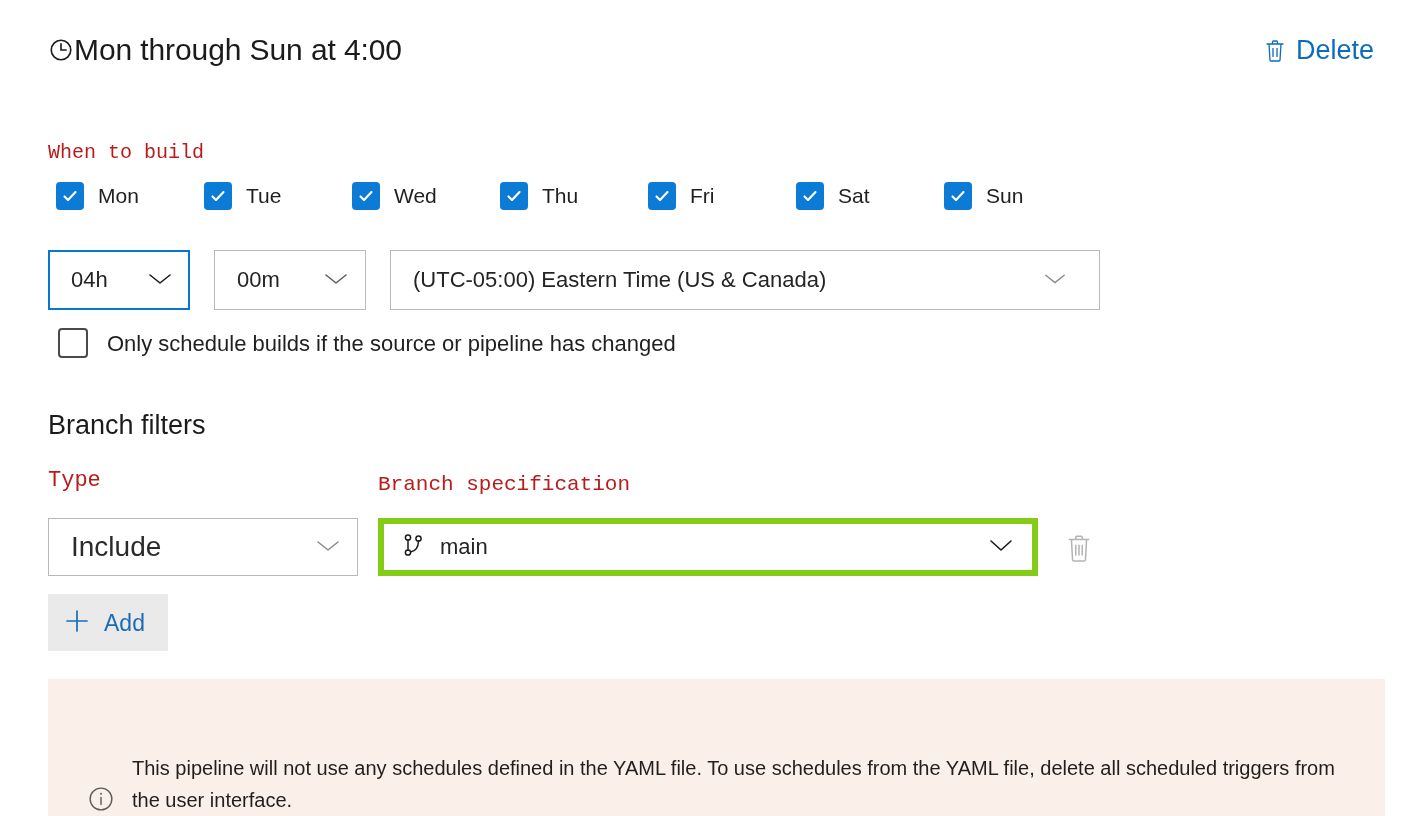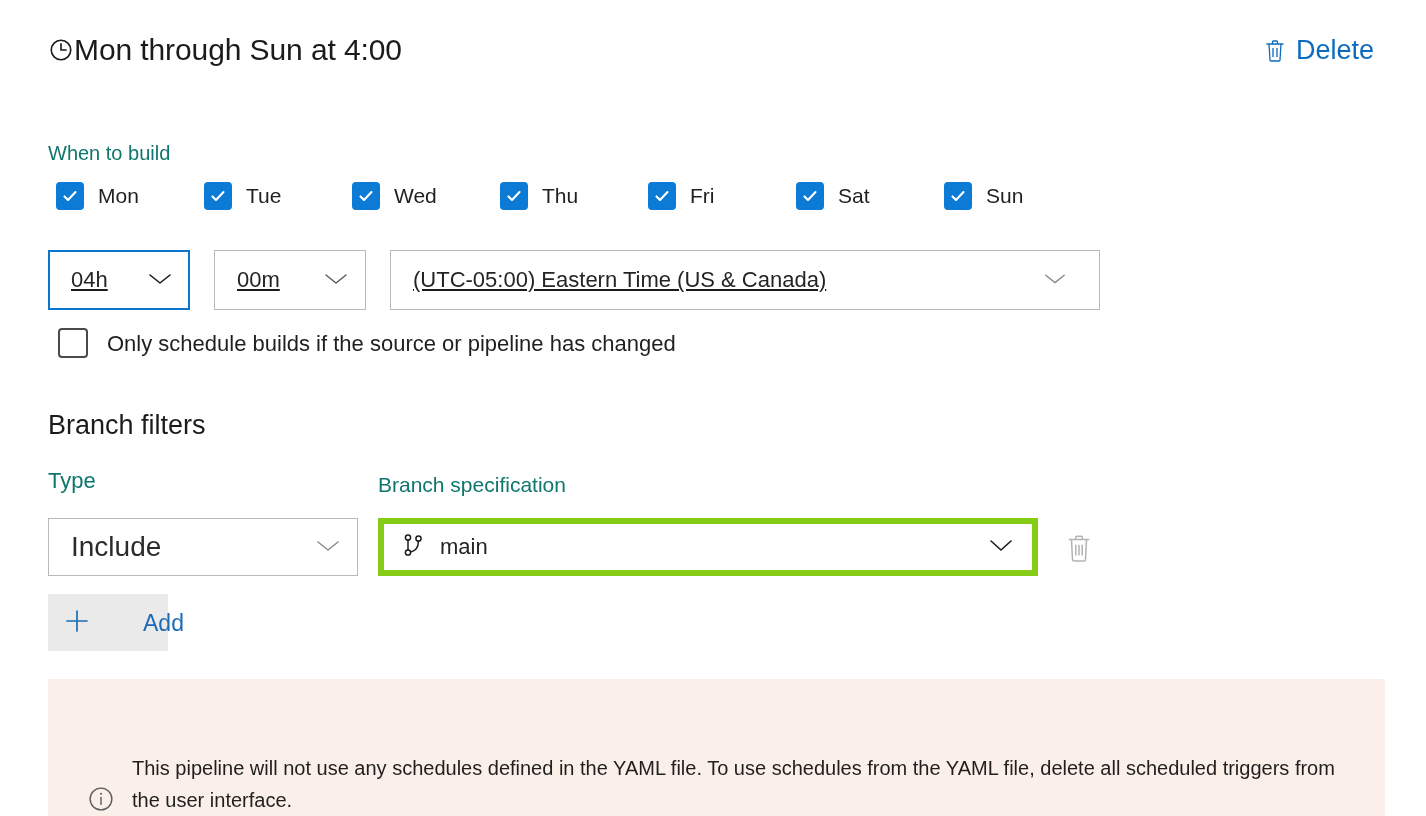--- a/index.html
+++ b/index.html
@@ -27,42 +27,42 @@
   .delete-btn {
     display: flex; align-items: center; gap: 11px;
     color: #0b6cbf; font-size: 27px; line-height: 32px;
     cursor: pointer; background: none; border: none; padding: 2px 4px;
     font-family: inherit;
   }
   .trash-blue { width: 20px; height: 23px; display:block; flex:none; }
 
   
   .section-label {
-    position: absolute; font-size: 20px; color: #0f766e; line-height: 26px;
+    position: absolute; font-size: 20px; color: #b91c1c; line-height: 26px; font-family: Liberation Mono, monospace;
   }
   #when-label { left: 48px; top: 140px; }
 
   .days-row {
     position: absolute; left: 56px; top: 182px;
     display: flex; align-items: center;
   }
   .day-item { display: flex; align-items: center; cursor: pointer; }
   .cb {
     width: 28px; height: 28px; border-radius: 4px;
     background: #0c7bd6; display: flex; align-items: center; justify-content: center;
     flex: none;
   }
   .cb svg { width: 18px; height: 18px; display:block; }
   .day-label {
     font-size: 21px; color: #201f1e; margin-left: 14px; line-height: 26px;
     white-space: nowrap;
   }
 
   
-  .dd-row { position: absolute; left: 48px; top: 250px; display: flex; align-items: flex-end; text-decoration: underline; }
+  .dd-row { position: absolute; left: 48px; top: 250px; display: flex; align-items: flex-end; }
   .dropdown {
     height: 60px; background: #fff; border: 1px solid #b9b9b9;
     display: flex; align-items: center; justify-content: space-between;
     padding: 0 16px 0 22px; cursor: pointer;
   }
   .dropdown.focused { border: 2px solid #0a76d0; padding: 0 15px 0 21px; }
   .dd-text { font-size: 22px; color: #242424; line-height: 26px; white-space: nowrap; }
   .chev { width: 26px; height: 15px; flex: none; margin-left: 14px; }
   #dd-hours { width: 142px; }
   #dd-minutes { width: 152px; margin-left: 24px; }
@@ -102,21 +102,21 @@
   .trash-btn {
     margin-left: 18px; width: 46px; height: 46px; display:flex;
     align-items:center; justify-content:center; background:none; border:none;
     cursor: pointer; padding: 0;
   }
 
   .add-btn {
     position: absolute; left: 48px; top: 594px;
     width: 120px; height: 57px; background: #eaeaea;
     display: flex; align-items: center; padding-left: 16px;
-    cursor: pointer; border: none; font-family: inherit; gap: 39px;
+    cursor: pointer; border: none; font-family: inherit;
   }
   .plus-icon { width: 26px; height: 26px; flex: none; }
   .add-label { color: #1b6cb5; font-size: 23px; margin-left: 14px; line-height: 28px; }
 
   
   .banner {
     position: absolute; left: 48px; top: 679px; width: 1337px; height: 137px;
     background: #faefe9; display: flex; align-items: flex-end;
     padding: 40px 24px 0 40px;
   }

